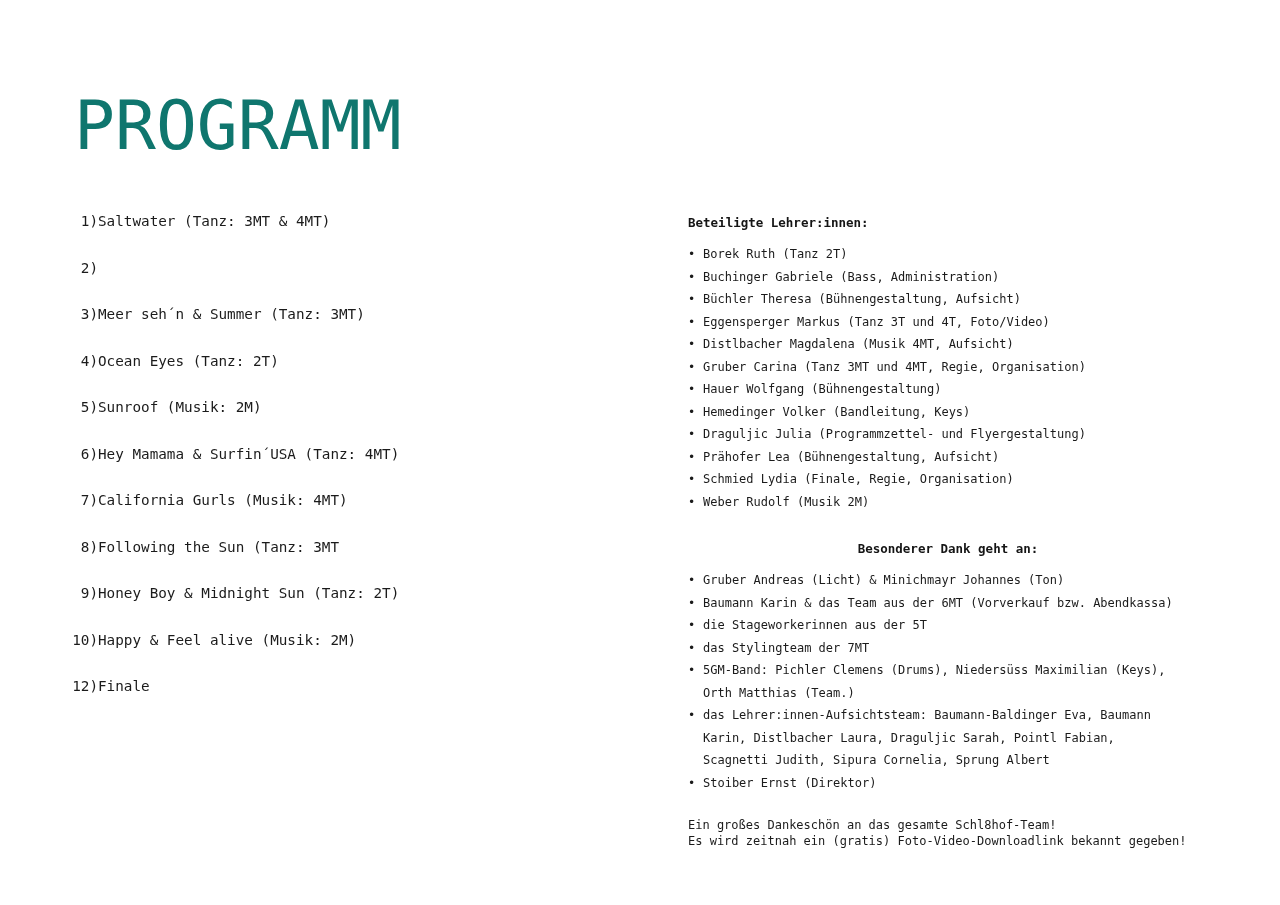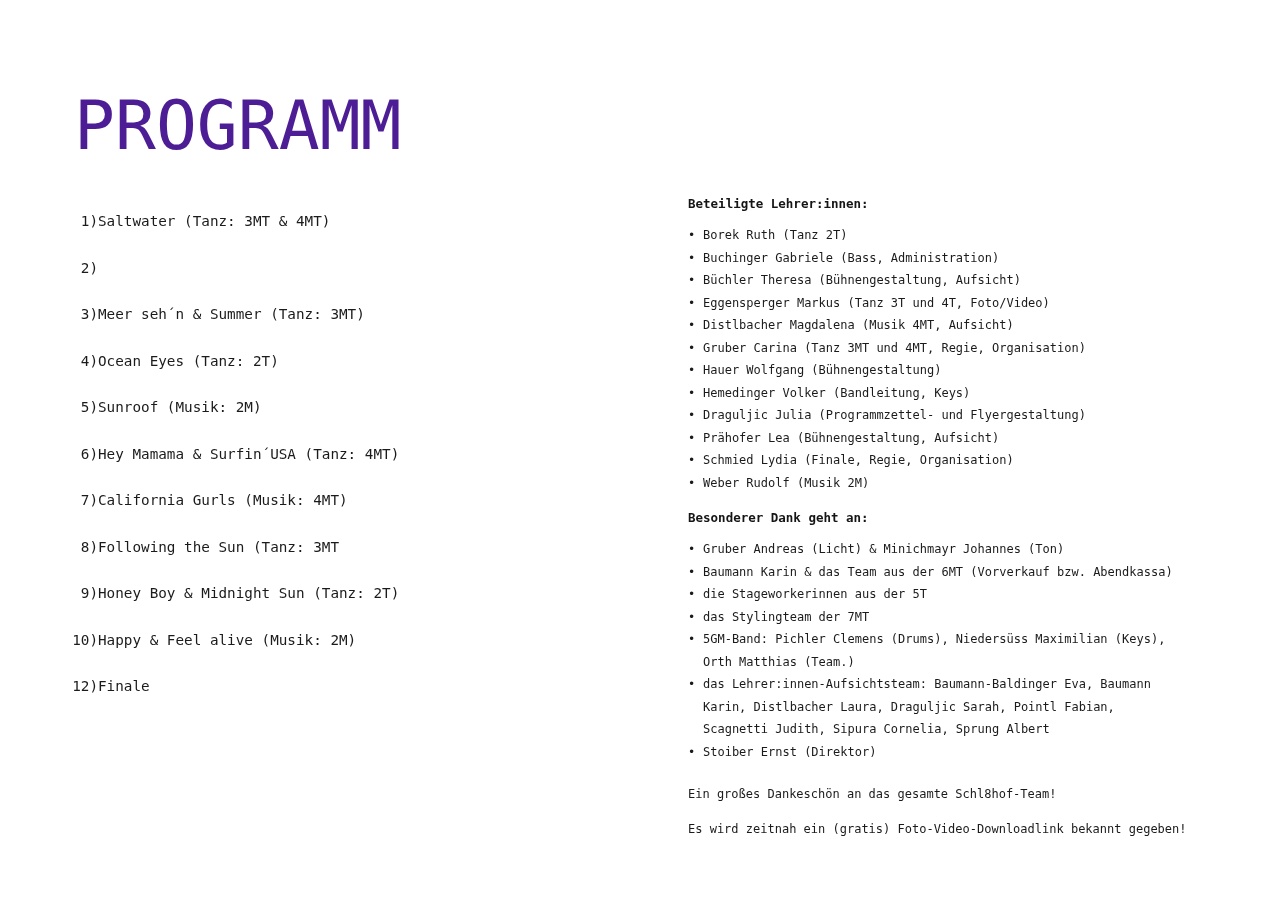--- a/index.html
+++ b/index.html
@@ -16,21 +16,21 @@
 
   .page-title {
     position: absolute;
     left: 74px;
     top: 92px;
     font-size: 68px;
     line-height: 1;
     font-weight: normal;
     margin: 0;
     white-space: nowrap;
-    color: #4c1d95;
+    color: #0f766e;
   }
 
   
   .program-list {
     position: absolute;
     left: 58px;
     top: 198px;
     margin: 0;
     padding: 0;
     list-style: none;
@@ -46,33 +46,33 @@
     text-align: right;
     flex-shrink: 0;
   }
   .program-list .ptext {
   }
 
   
   .credits {
     position: absolute;
     left: 688px;
-    top: 196px;
+    top: 215px;
     width: 520px;
     font-size: 12px;
   }
   .credits h2 {
     font-size: 12.5px;
     font-weight: bold;
     margin: 0;
     line-height: 16px;
     white-space: nowrap;
     color: #151515;
   }
-  .credits h2.thanks-heading { margin-top: 16px; }
+  .credits h2.thanks-heading { margin-top: 28px; text-align: center; }
   .blist {
     list-style: none;
     margin: 12px 0 0 0;
     padding: 0;
     width: 495px;
   }
   .blist li {
     position: relative;
     padding-left: 15px;
     line-height: 22.5px;
@@ -81,21 +81,21 @@
     position: absolute;
     left: 0;
     top: 0;
   }
   .closing p {
     margin: 0;
     line-height: 16px;
     white-space: nowrap;
   }
   .closing p.first { margin-top: 23px; }
-  .closing p.second { margin-top: 19px; }
+  .closing p.second { margin-top: 0; }
 </style>
 </head>
 <body>
 
 <h1 class="page-title">PROGRAMM</h1>
 
 <ul class="program-list">
   <li><span class="num">1)</span><span class="ptext">Saltwater (Tanz: 3MT &amp; 4MT)</span></li>
   <li><span class="num">2)</span></li>
   <li><span class="num">3)</span><span class="ptext">Meer seh´n &amp; Summer (Tanz: 3MT)</span></li>

